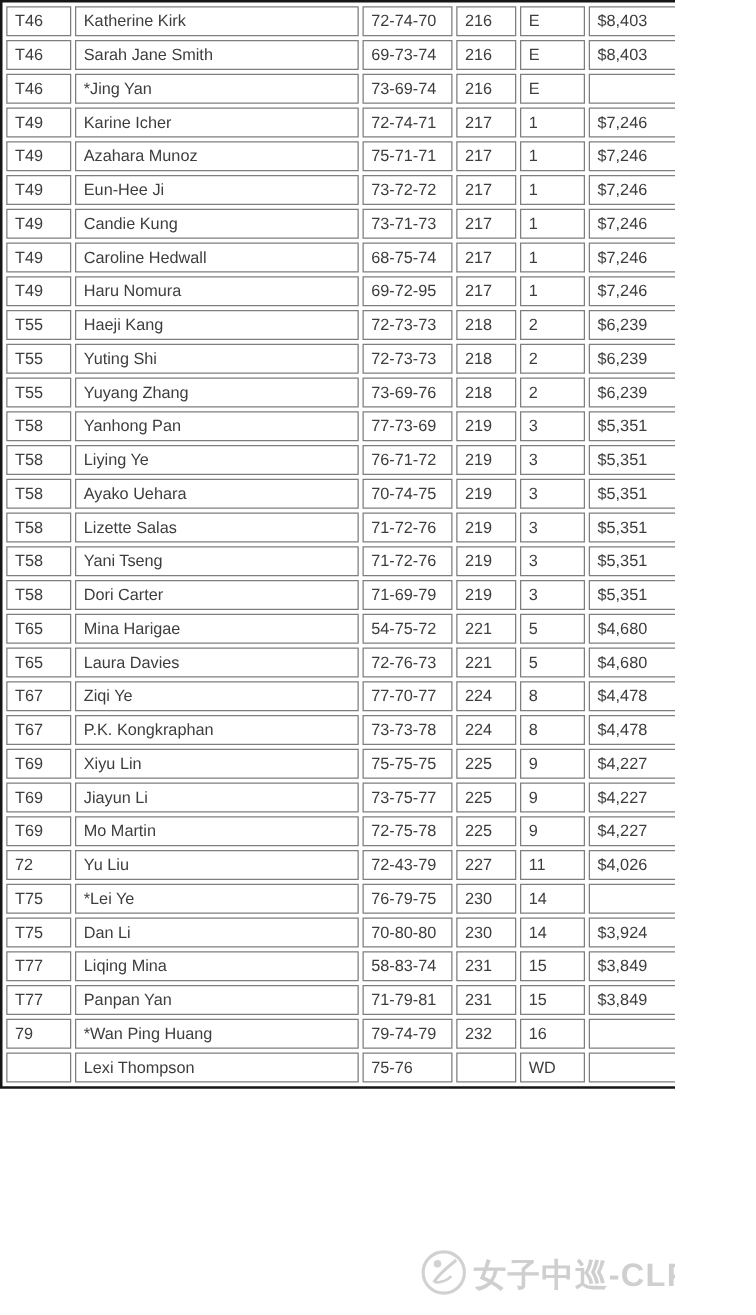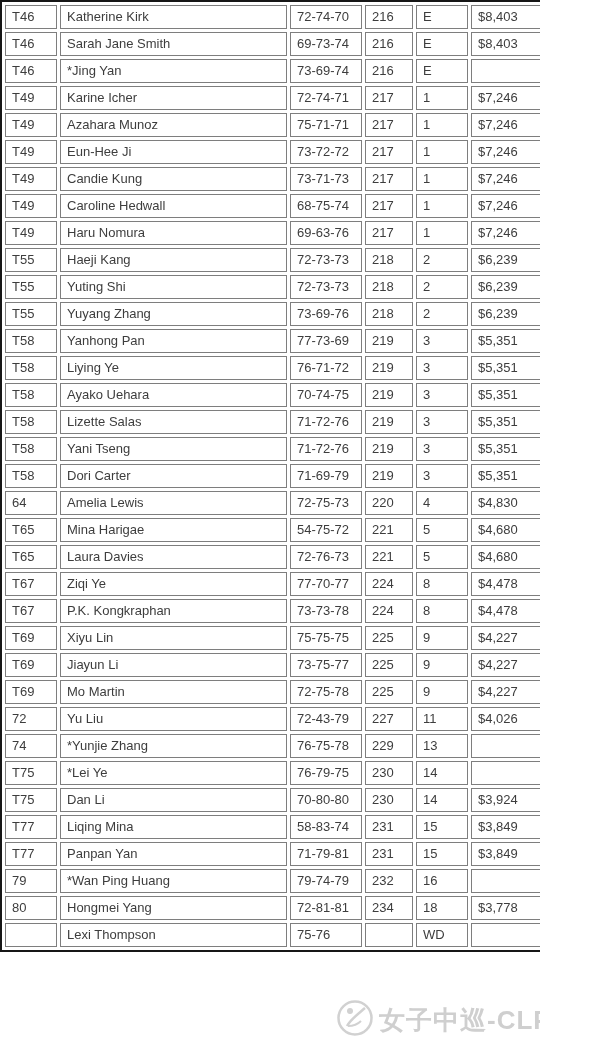--- a/index.html
+++ b/index.html
@@ -134,21 +134,21 @@
           <td>T49</td>
           <td>Caroline Hedwall</td>
           <td>68-75-74</td>
           <td>217</td>
           <td>1</td>
           <td>$7,246</td>
         </tr>
         <tr>
           <td>T49</td>
           <td>Haru Nomura</td>
-          <td>69-63-76</td>
+          <td>69-72-95</td>
           <td>217</td>
           <td>1</td>
           <td>$7,246</td>
         </tr>
         <tr>
           <td>T55</td>
           <td>Haeji Kang</td>
           <td>72-73-73</td>
           <td>218</td>
           <td>2</td>
@@ -212,28 +212,20 @@
         </tr>
         <tr>
           <td>T58</td>
           <td>Dori Carter</td>
           <td>71-69-79</td>
           <td>219</td>
           <td>3</td>
           <td>$5,351</td>
         </tr>
         <tr>
-          <td>64</td>
-          <td>Amelia Lewis</td>
-          <td>72-75-73</td>
-          <td>220</td>
-          <td>4</td>
-          <td>$4,830</td>
-        </tr>
-        <tr>
           <td>T65</td>
           <td>Mina Harigae</td>
           <td>54-75-72</td>
           <td>221</td>
           <td>5</td>
           <td>$4,680</td>
         </tr>
         <tr>
           <td>T65</td>
           <td>Laura Davies</td>
@@ -284,28 +276,20 @@
         </tr>
         <tr>
           <td>72</td>
           <td>Yu Liu</td>
           <td>72-43-79</td>
           <td>227</td>
           <td>11</td>
           <td>$4,026</td>
         </tr>
         <tr>
-          <td>74</td>
-          <td>*Yunjie Zhang</td>
-          <td>76-75-78</td>
-          <td>229</td>
-          <td>13</td>
-          <td></td>
-        </tr>
-        <tr>
           <td>T75</td>
           <td>*Lei Ye</td>
           <td>76-79-75</td>
           <td>230</td>
           <td>14</td>
           <td></td>
         </tr>
         <tr>
           <td>T75</td>
           <td>Dan Li</td>
@@ -330,28 +314,20 @@
           <td>15</td>
           <td>$3,849</td>
         </tr>
         <tr>
           <td>79</td>
           <td>*Wan Ping Huang</td>
           <td>79-74-79</td>
           <td>232</td>
           <td>16</td>
           <td></td>
-        </tr>
-        <tr>
-          <td>80</td>
-          <td>Hongmei Yang</td>
-          <td>72-81-81</td>
-          <td>234</td>
-          <td>18</td>
-          <td>$3,778</td>
         </tr>
         <tr>
           <td></td>
           <td>Lexi Thompson</td>
           <td>75-76</td>
           <td></td>
           <td>WD</td>
           <td></td>
         </tr>
       </tbody>

